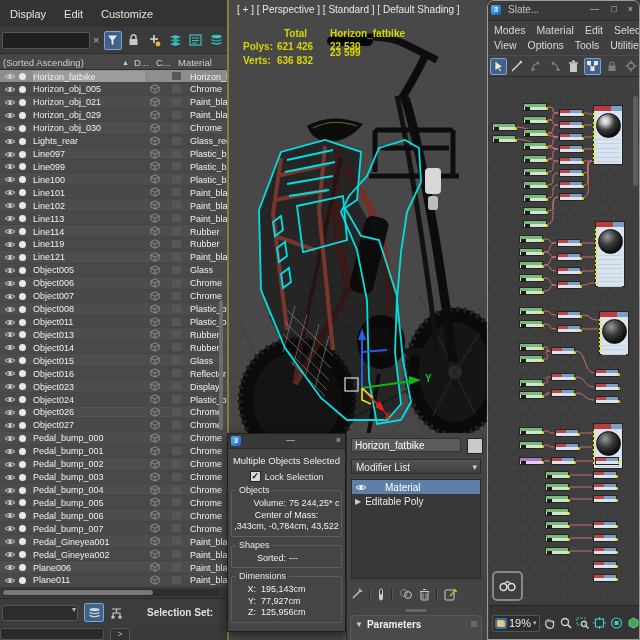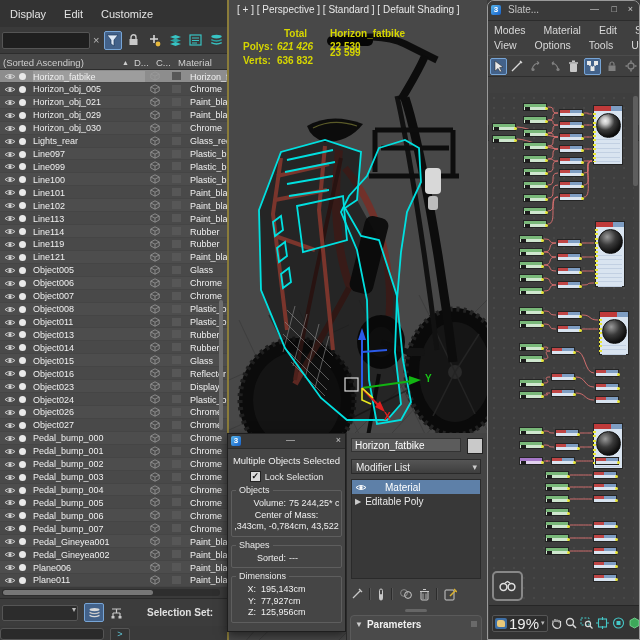--- a/index.html
+++ b/index.html
@@ -71,21 +71,21 @@
   .mt-sep{width:1px;height:12px;background:#2c2c2c;border-right:1px solid #555;}
   #mod-splitter{position:absolute;left:58px;top:176px;width:22px;height:3px;background:#666;border-radius:2px;}
   #params{position:absolute;left:3px;top:182px;width:132px;height:58px;background:#4a4a4a;border:1px solid #5a5a5a;border-radius:4px 4px 0 0;box-sizing:border-box;}
   #params-head{display:flex;align-items:center;gap:4px;padding:3px 4px;color:#f0f0f0;font-weight:bold;}
   #params-pin{position:absolute;right:4px;top:5px;width:6px;height:6px;background:#6a6a6a;}
   
   #slate{left:487px;top:0;width:153px;height:640px;background:#404040;border:1px solid #9a9a9a;border-radius:7px 7px 0 0;box-sizing:border-box;overflow:hidden;}
   #sl-title{height:19px;background:#3a3a3a;border-bottom:1px solid #2c2c2c;position:relative;}
   #sl-title .t{position:absolute;left:20px;top:3px;font-size:10px;color:#c4c4c4;}
   #sl-menus{padding:2px 6px;font-size:10.5px;color:#d8d8d8;}
-  #sl-menus .mline{display:flex;gap:18px;line-height:15px;}
+  #sl-menus .mline{display:flex;gap:11px;line-height:15px;}
   #sl-toolbar{height:20px;display:flex;align-items:center;gap:2px;padding-left:2px;border-top:1px solid #4c4c4c;border-bottom:1px solid #2e2e2e;}
   .sbtn{width:17px;height:17px;display:flex;align-items:center;justify-content:center;border-radius:2px;}
   .sbtn.active{background:#43628a;border:1px solid #77a5d6;box-sizing:border-box;}
   .dim{opacity:.45;}
   #sl-tabs{height:15px;background:#353535;border-bottom:1px solid #2a2a2a;position:relative;margin-top:48px;}
   #sl-tab1{position:absolute;left:2px;top:0;width:46px;height:15px;background:#4d4d4d;border:1px solid #2a2a2a;border-bottom:none;color:#f0f0f0;font-size:10px;font-weight:bold;font-style:italic;padding-left:4px;box-sizing:border-box;}
   #sl-canvas{position:absolute;left:1px;top:92px;width:145px;height:512px;background:#3e3e3e;background-image:radial-gradient(#484848 1px,transparent 1px);background-size:10px 10px;overflow:hidden;}
   #sl-vthumb{position:absolute;right:1px;top:95px;width:5px;height:90px;background:#5e5e5e;border-radius:2px;}
   #wires{position:absolute;left:0;top:0;width:145px;height:512px;}
   .node{position:absolute;box-sizing:border-box;border:0.5px solid #252525;}
@@ -99,21 +99,21 @@
   .n-b .sph{margin:2px auto 1px auto;width:23px;height:23px;border-radius:50%;border:1px solid #111;}
   .sph.light{background:radial-gradient(circle at 36% 30%,#f2f2f2 0%,#c8c8c8 16%,#3c3c3c 42%,#060606 78%);}
   .sph.dark{background:radial-gradient(circle at 36% 30%,#9a9a9a 0%,#3a3a3a 38%,#050505 80%);}
   .n-b .rws{margin:1px 2px;background:repeating-linear-gradient(#c2d0e2 0 1px,transparent 1px 4.4px);}
   .n-b .sock{position:absolute;left:-1px;top:7px;bottom:2px;width:2.5px;background:repeating-linear-gradient(#e8e636 0 2px,transparent 2px 4.4px);}
   #sl-binoc{position:absolute;left:3px;top:478px;width:27px;height:26px;border:2px solid #888;border-radius:5px;background:#3e3e3e;display:flex;align-items:center;justify-content:center;}
   #sl-bottom{position:absolute;left:1px;top:604px;width:151px;height:35px;background:#343434;border-top:1px solid #262626;display:flex;align-items:center;gap:3px;padding-left:3px;box-sizing:border-box;}
   #zoom-field{display:flex;align-items:center;height:15px;background:#2e2e2e;border:1px solid #555;border-radius:2px;padding:0 2px;gap:2px;}
   #zoom-hand{width:12px;height:11px;background:#3d6ea5;border-radius:2px;position:relative;}
   #zoom-hand:after{content:"";position:absolute;left:2px;top:2px;width:8px;height:7px;background:#e8c87a;border-radius:2px 3px 1px 2px;}
-  #zoom-val{font-size:15px;color:#eee;}
+  #zoom-val{font-size:11px;color:#eee;}
   #zoom-caret{font-size:7px;color:#bbb;}
   .zi{width:14px;height:14px;display:flex;align-items:center;justify-content:center;}
 </style>
 </head>
 <body>
 
 <div id="root">
 
   <div id="scene-explorer" class="abs">
     <div id="se-menu" class="abs">
@@ -813,21 +813,21 @@
         <polygon points="192,380 180,376 180,385" fill="#12b412"></polygon>
         <line x1="133" y1="388" x2="150" y2="406" stroke="#e02020" stroke-width="2"></line>
         <polygon points="156,412 146,407 151,401" fill="#e02020"></polygon>
         <path d="M133,388 L144,398 M133,388 L133,400 L142,404" stroke="#e8e820" stroke-width="1.6" fill="none"></path>
       </g>
     </svg>
     <span id="vp-label">[ + ] [ Perspective ] [ Standard ] [ Default Shading ]</span>
     <span class="stat" style="left:55px;top:28px;">Total</span>
     <span class="stat" style="left:101px;top:28px;">Horizon_fatbike</span>
     <span class="stat" style="left:14px;top:41px;">Polys:</span>
-    <span class="stat" style="left:48px;top:41px;font-style:italic;">621 426</span>
+    <span class="stat" style="left:48px;top:41px;">621 426</span>
     <span class="stat" style="left:101px;top:41px;">22 530</span>
     <span class="stat" style="left:14px;top:55px;">Verts:</span>
     <span class="stat" style="left:48px;top:55px;">636 832</span>
     <span class="stat" style="left:101px;top:47px;">23 599</span>
     <span class="stat" style="left:196px;top:373px;color:#18c418;">Y</span>
     <span class="stat" style="left:155px;top:411px;color:#e02020;">X</span>
   </div>
 
   <div id="measure" class="abs">
     <div id="m-title">

